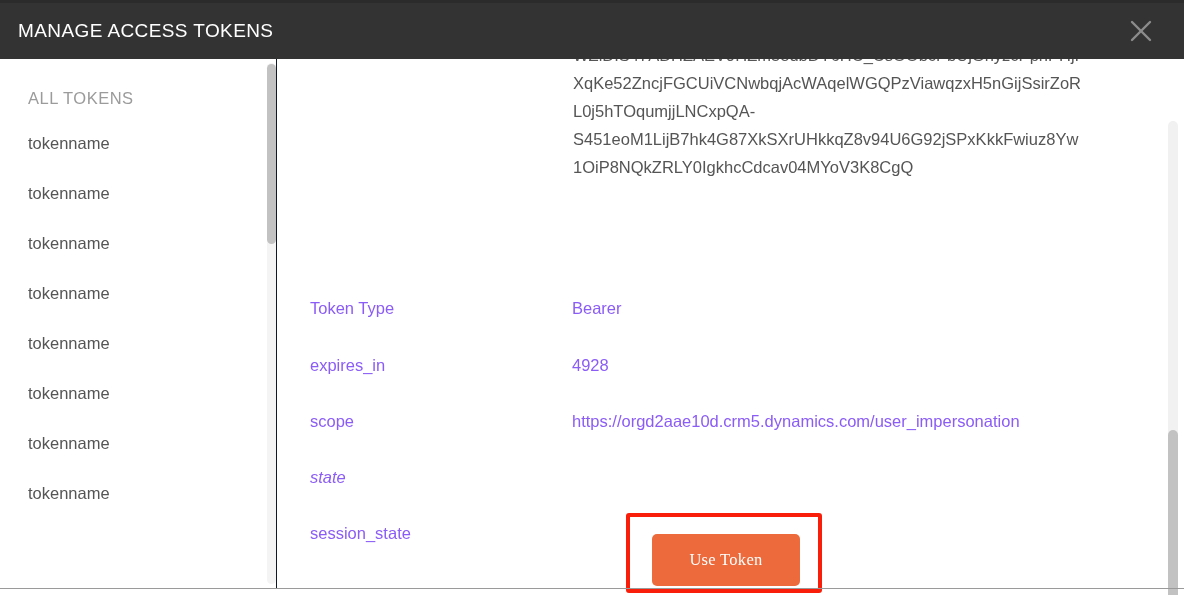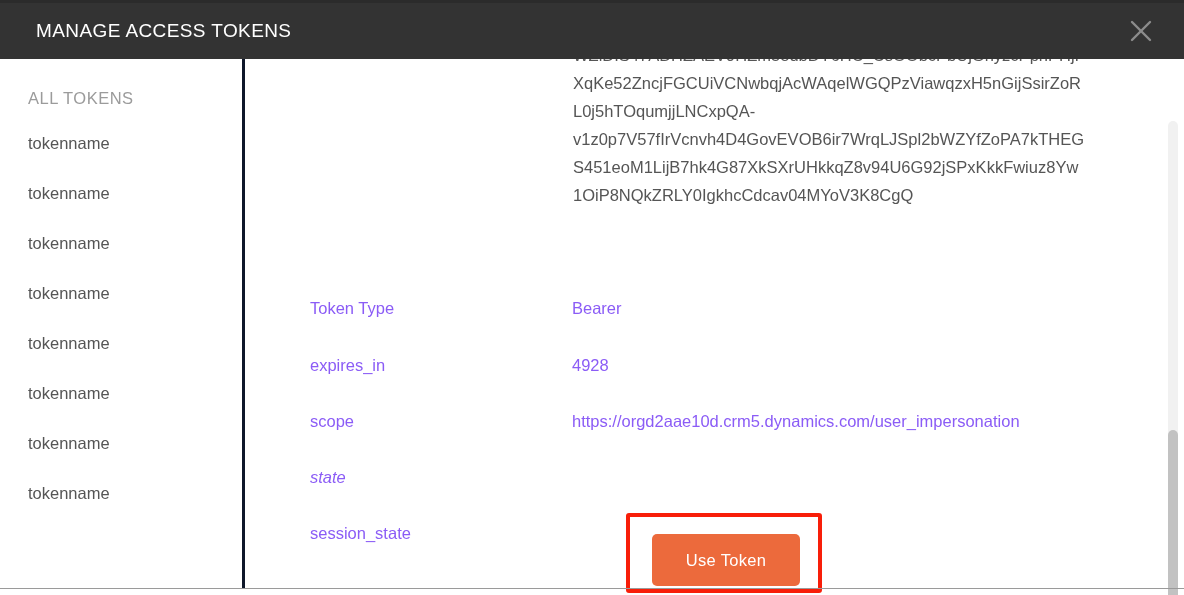--- a/index.html
+++ b/index.html
@@ -30,21 +30,21 @@
   .modal-header {
     position: absolute;
     top: 3px; left: 0;
     width: 1184px; height: 56px;
     background: #333333;
     display: flex;
     align-items: center;
     justify-content: space-between;
   }
   .modal-title {
-    margin-left: 36px;
+    margin-left: 18px;
     color: #ffffff;
     font-size: 19px;
     font-weight: 400;
     letter-spacing: 0.4px;
     white-space: nowrap;
   }
   .close-button {
     margin-right: 22px;
     width: 42px; height: 42px;
     display: flex;
@@ -66,24 +66,24 @@
     position: absolute;
     left: 0; top: 588px;
     width: 1184px; height: 1px;
     background: #9a9a9a;
   }
 
   
   .sidebar {
     position: absolute;
     top: 0; left: 0;
-    width: 245px;
+    width: 277px;
     height: 529px;
     background: #ffffff;
-    border-right: 3px solid #0f172a;
+    border-right: 1px solid #0f172a;
     overflow: hidden;
   }
   .sidebar-inner {
     position: absolute;
     top: 0; left: 0;
     width: 266px;
     padding-top: 30px;
   }
   .sidebar-heading {
     margin: 0 0 26px 28px;
@@ -185,21 +185,21 @@
   .use-token-button {
     position: absolute;
     left: 368px;
     top: 475px;
     width: 148px;
     height: 52px;
     background: #ec6a3c;
     border: none;
     border-radius: 5px;
     color: #ffffff;
-    font-family: Liberation Sans, sans-serif;
+    font-family: Liberation Serif, serif;
     font-size: 16.5px;
     letter-spacing: 0.3px;
     cursor: pointer;
     display: flex;
     align-items: center;
     justify-content: center;
   }
 
   
   .annotation-box {
@@ -272,21 +272,20 @@
       <div class="sb-track sidebar-scroll-track"></div>
       <div class="sb-thumb sidebar-scroll-thumb"></div>
     </div>
 
     <div class="detail-panel">
 
       <div class="token-value-block">
         <div class="line">WZiDIS47ADHZAEV9HZm58dbDY6HC_CsOObcPbUjGhyzcPphPHjI</div>
         <div class="line">XqKe52ZncjFGCUiVCNwbqjAcWAqelWGQPzViawqzxH5nGijSsirZoR</div>
         <div class="line">L0j5hTOqumjjLNCxpQA-</div>
-        <div class="line">v1z0p7V57fIrVcnvh4D4GovEVOB6ir7WrqLJSpl2bWZYfZoPA7kTHEG</div>
         <div class="line">S451eoM1LijB7hk4G87XkSXrUHkkqZ8v94U6G92jSPxKkkFwiuz8Yw</div>
         <div class="line">1OiP8NQkZRLY0IgkhcCdcav04MYoV3K8CgQ</div>
       </div>
 
       <div class="detail-row row-token-type">
         <div class="detail-label">Token Type</div>
         <div class="detail-value">Bearer</div>
       </div>
 
       <div class="detail-row row-expires-in">

